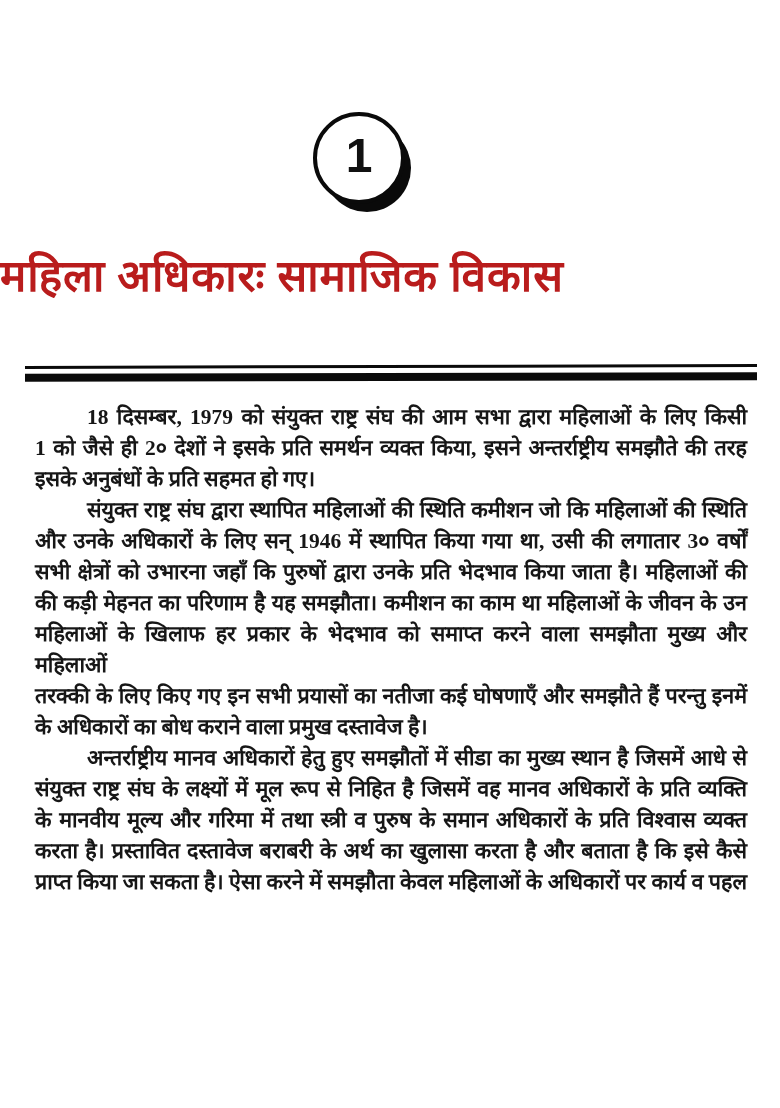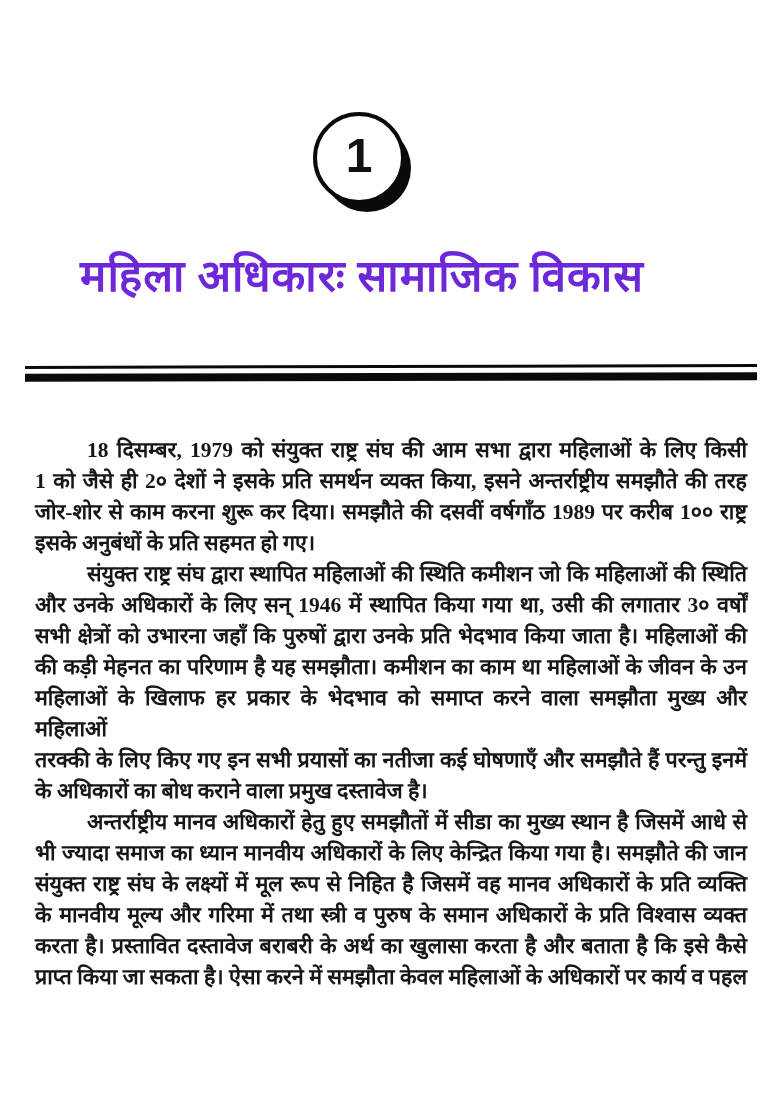--- a/index.html
+++ b/index.html
@@ -43,25 +43,25 @@
     transform: translateY(-2px);
   }
 
   
   .title {
     position: absolute;
     top: 244px;
     left: 0;
     width: 644px;
     margin: 0;
-    text-align: right;
+    text-align: left;
     font-size: 44px;
     font-weight: 700;
     letter-spacing: 1px;
-    color: #6d28d9;
+    color: #b91c1c;
   }
 
   
   .rule-wrap {
     position: absolute;
     top: 365px;
     left: 25px;
     width: 732px;
   }
   .rule-thin {
@@ -72,21 +72,21 @@
   .rule-thick {
     margin-top: 5px;
     height: 8px;
     background: #0a0a0a;
     transform: rotate(-0.1deg);
   }
 
   
   .body-text {
     position: absolute;
-    top: 435px;
+    top: 402px;
     left: 35px;
     width: 712px;
     font-size: 21.5px;
     font-weight: 600;
     color: #161616;
   }
   .para + .para { }
   .line {
     line-height: 31px;
     text-align: justify;
@@ -109,35 +109,33 @@
 
   <div class="rule-wrap">
     <div class="rule-thin"></div>
     <div class="rule-thick"></div>
   </div>
 
   <div class="body-text">
       <div class="para">
         <div class="line first">18 दिसम्बर, 1979 को संयुक्त राष्ट्र संघ की आम सभा द्वारा महिलाओं के लिए किसी</div>
         <div class="line">1 को जैसे ही 2० देशों ने इसके प्रति समर्थन व्यक्त किया, इसने अन्तर्राष्ट्रीय समझौते की तरह</div>
-        <div class="line">जोर-शोर से काम करना शुरू कर दिया। समझौते की दसवीं वर्षगाँठ 1989 पर करीब 1०० राष्ट्र</div>
         <div class="line last">इसके अनुबंधों के प्रति सहमत हो गए।</div>
       </div>
       <div class="para">
         <div class="line first">संयुक्त राष्ट्र संघ द्वारा स्थापित महिलाओं की स्थिति कमीशन जो कि महिलाओं की स्थिति</div>
         <div class="line">और उनके अधिकारों के लिए सन् 1946 में स्थापित किया गया था, उसी की लगातार 3० वर्षों</div>
         <div class="line">सभी क्षेत्रों को उभारना जहाँ कि पुरुषों द्वारा उनके प्रति भेदभाव किया जाता है। महिलाओं की</div>
         <div class="line">की कड़ी मेहनत का परिणाम है यह समझौता। कमीशन का काम था महिलाओं के जीवन के उन</div>
         <div class="line">महिलाओं के खिलाफ हर प्रकार के भेदभाव को समाप्त करने वाला समझौता मुख्य और महिलाओं</div>
         <div class="line">तरक्की के लिए किए गए इन सभी प्रयासों का नतीजा कई घोषणाएँ और समझौते हैं परन्तु इनमें</div>
         <div class="line last">के अधिकारों का बोध कराने वाला प्रमुख दस्तावेज है।</div>
       </div>
       <div class="para">
         <div class="line first">अन्तर्राष्ट्रीय मानव अधिकारों हेतु हुए समझौतों में सीडा का मुख्य स्थान है जिसमें आधे से</div>
-        <div class="line">भी ज्यादा समाज का ध्यान मानवीय अधिकारों के लिए केन्द्रित किया गया है। समझौते की जान</div>
         <div class="line">संयुक्त राष्ट्र संघ के लक्ष्यों में मूल रूप से निहित है जिसमें वह मानव अधिकारों के प्रति व्यक्ति</div>
         <div class="line">के मानवीय मूल्य और गरिमा में तथा स्त्री व पुरुष के समान अधिकारों के प्रति विश्वास व्यक्त</div>
         <div class="line">करता है। प्रस्तावित दस्तावेज बराबरी के अर्थ का खुलासा करता है और बताता है कि इसे कैसे</div>
         <div class="line">प्राप्त किया जा सकता है। ऐसा करने में समझौता केवल महिलाओं के अधिकारों पर कार्य व पहल</div>
       </div>
     </div>
 
 </div>
 
 </body></html>

